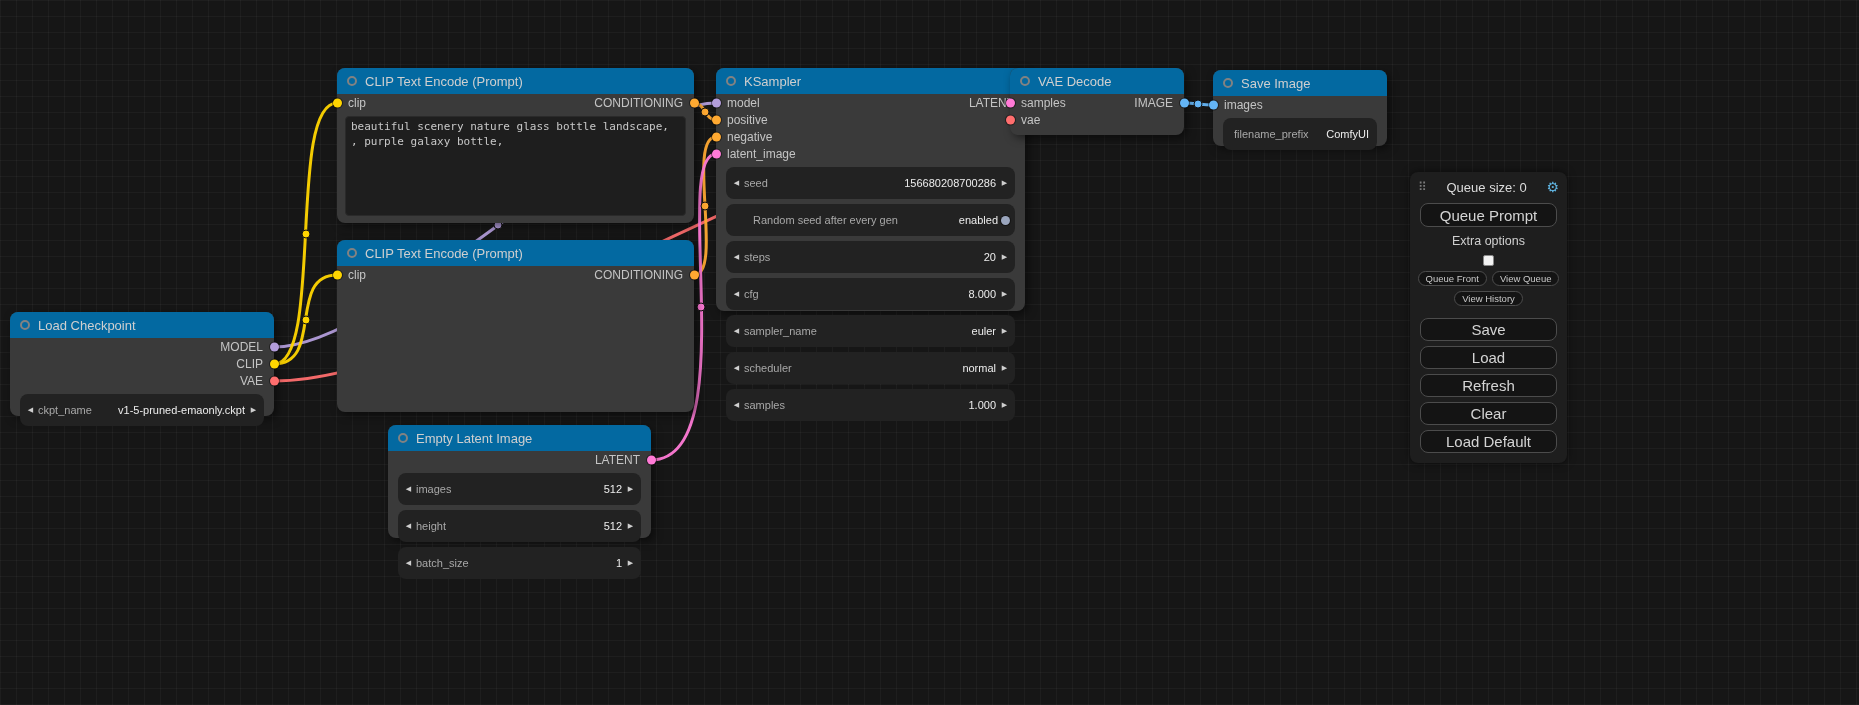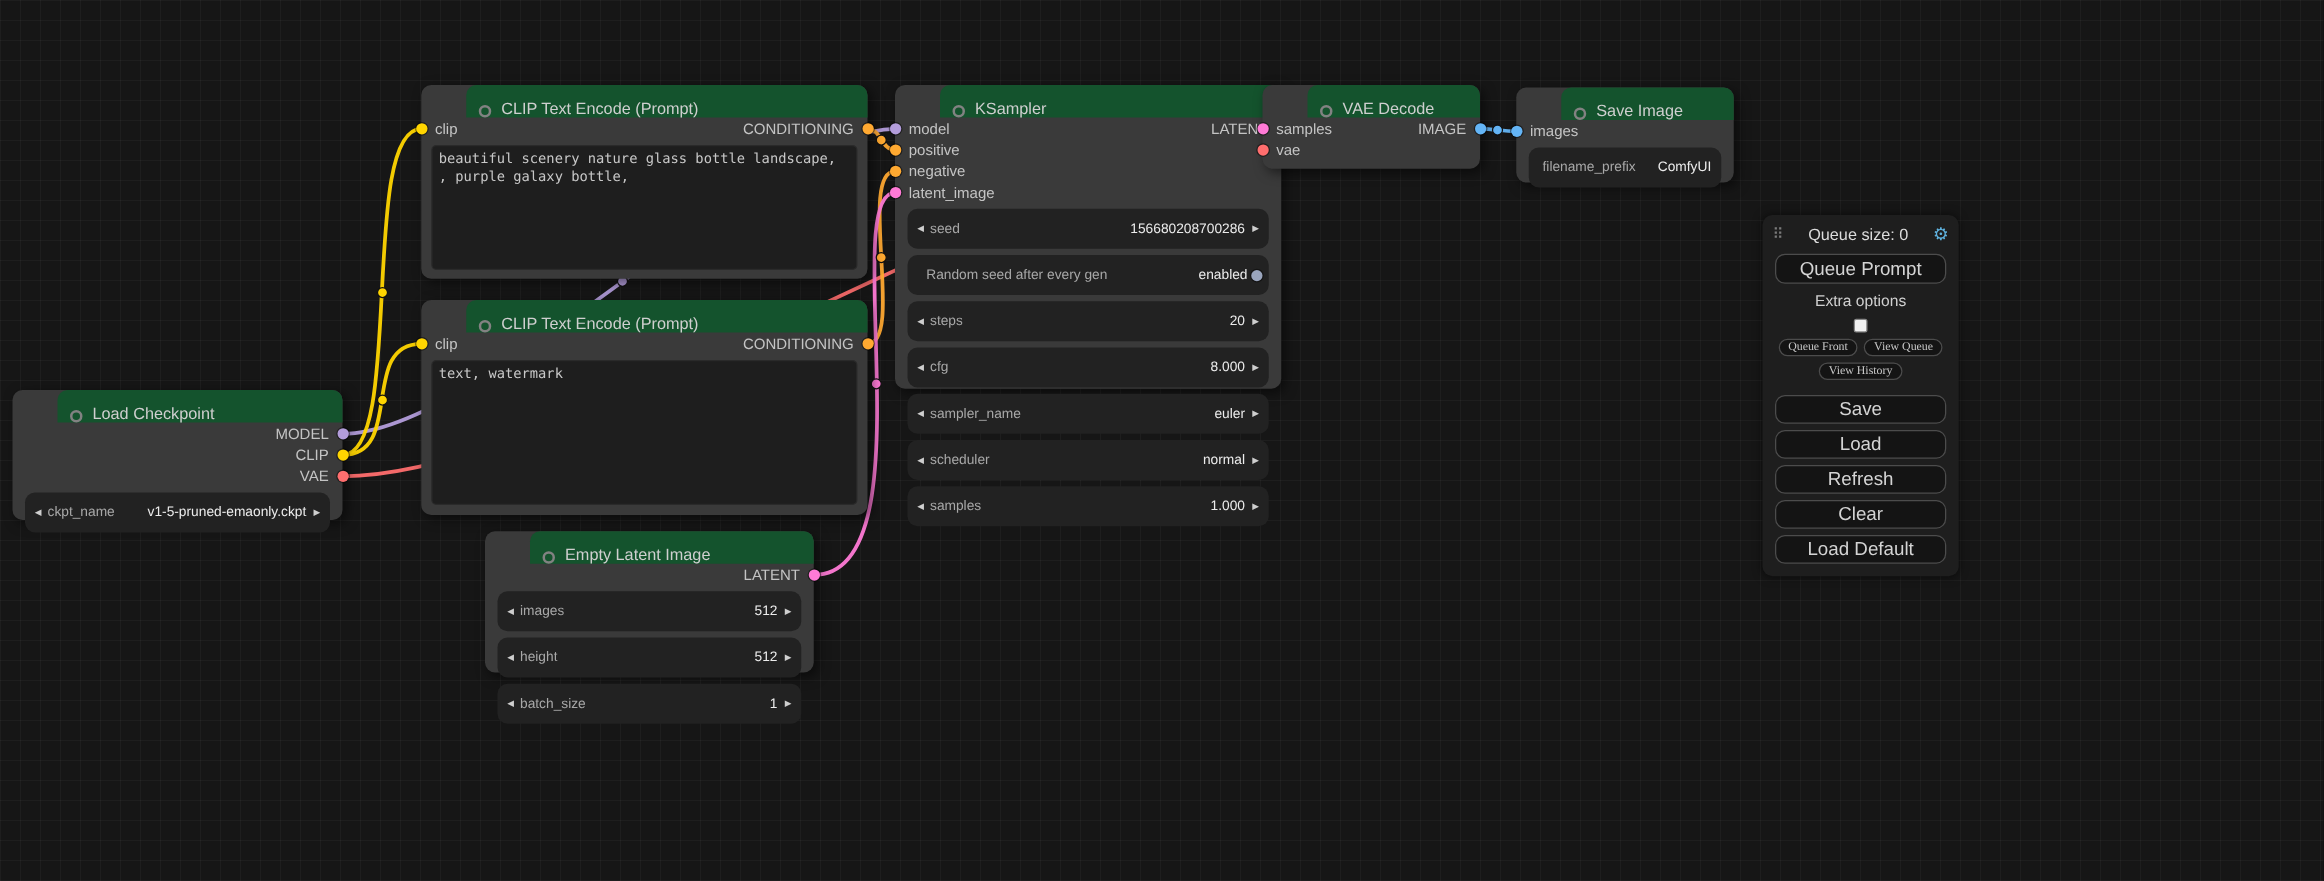--- a/index.html
+++ b/index.html
@@ -25,23 +25,23 @@
   .co  { stroke:#FFA931; } .co-f  { fill:#FFA931; }
   .cl  { stroke:#FF7AD6; } .cl-f  { fill:#FF7AD6; }
   .ci  { stroke:#64B5F6; } .ci-f  { fill:#64B5F6; }
 
   
   .node {
     position:absolute; z-index:2; background:#3a3a3a; border-radius:8px;
     box-shadow:3px 3px 9px rgba(0,0,0,.5); color:#c9c9c9;
   }
   .node-title {
-    height:26px; background:#14532d; border-radius:8px 8px 0 0;
-    display:flex; align-items:flex-end; gap:8px; padding:0 10px;
-    color:#cfcfcf; font-size:13px;margin-left:36px;
+    height:26px; background:#0369a1; border-radius:8px 8px 0 0;
+    display:flex; align-items:center; gap:8px; padding:0 10px;
+    color:#cfcfcf; font-size:13px;
   }
   .collapse-dot {
     width:10px; height:10px; border-radius:50%;
     border:2px solid #828282; background:transparent; flex:0 0 auto;
   }
   .srow { position:relative; height:17px; display:flex; align-items:center; font-size:12px; color:#c4c4c4; }
   .srow.tall { height:18px; }
   .slot-dot {
     position:absolute; width:9px; height:9px; border-radius:50%;
     top:50%; transform:translateY(-50%); box-shadow:0 0 0 1px rgba(0,0,0,.45);
@@ -83,21 +83,21 @@
   .big-btn {
     display:block; width:137px; height:23px; margin:5px auto 0 auto;
     background:#141414; color:#d4d4d4; border:1px solid #4c4c4c; border-radius:8px;
     font-size:15px; font-family:"Liberation Sans", sans-serif; cursor:pointer; line-height:1;
   }
   .extra-row { display:flex; justify-content:center; align-items:center; gap:7px; margin-top:7px; color:#d0d0d0; font-size:12.5px;flex-direction:column; }
   .checkbox { width:11px; height:11px; background:#f2f2f2; border:1px solid #888; border-radius:2px; cursor:pointer; }
   .small-row { display:flex; justify-content:center; gap:5px; margin-top:5px; }
   .small-btn {
     background:#141414; color:#c9c9c9; border:1px solid #4c4c4c; border-radius:8px;
-    font-size:9.5px; padding:1px 7px; font-family:Liberation Serif, serif; cursor:pointer;
+    font-size:9.5px; padding:1px 7px; font-family:Liberation Sans, sans-serif; cursor:pointer;
   }
   .btn-stack { margin-top:12px; }
 </style>
 </head>
 <body>
 
 <div id="canvas">
 
   <svg class="wires" width="1859" height="705">
     <path class="cm" d="M 274 347 C 387 347 612 103 716 103"></path>
@@ -162,21 +162,20 @@
     <div class="node-title">
       <span class="collapse-dot"></span>
       <span>CLIP Text Encode (Prompt)</span>
     </div>
     <div class="srow tall">
       <span class="slot-dot in sd-clip"></span>
       <span class="in-label">clip</span>
       <span class="out-label">CONDITIONING</span>
       <span class="slot-dot out sd-cond"></span>
     </div>
-    <textarea class="prompt-box" style="height: 116px;">text, watermark</textarea>
   </div>
 
   <div class="node" style="left:388px;top:425px;width:263px;height:113px">
     <div class="node-title">
       <span class="collapse-dot"></span>
       <span>Empty Latent Image</span>
     </div>
     <div class="srow">
       <span class="out-label">LATENT</span>
       <span class="slot-dot out sd-latent"></span>
@@ -225,21 +224,21 @@
       <span class="in-label">latent_image</span>
     </div>
 
     <div class="widget">
       <span class="arrow">◀</span>
       <span class="w-name">seed</span>
       <span class="w-value">156680208700286</span>
       <span class="arrow">▶</span>
     </div>
     <div class="widget">
-      <span class="w-name" style="margin-left:10px">Random seed after every gen</span>
+      <span class="w-name" style="margin-left:22px">Random seed after every gen</span>
       <span class="w-value">enabled</span>
       <span class="toggle-dot"></span>
     </div>
     <div class="widget">
       <span class="arrow">◀</span>
       <span class="w-name">steps</span>
       <span class="w-value">20</span>
       <span class="arrow">▶</span>
     </div>
     <div class="widget">

